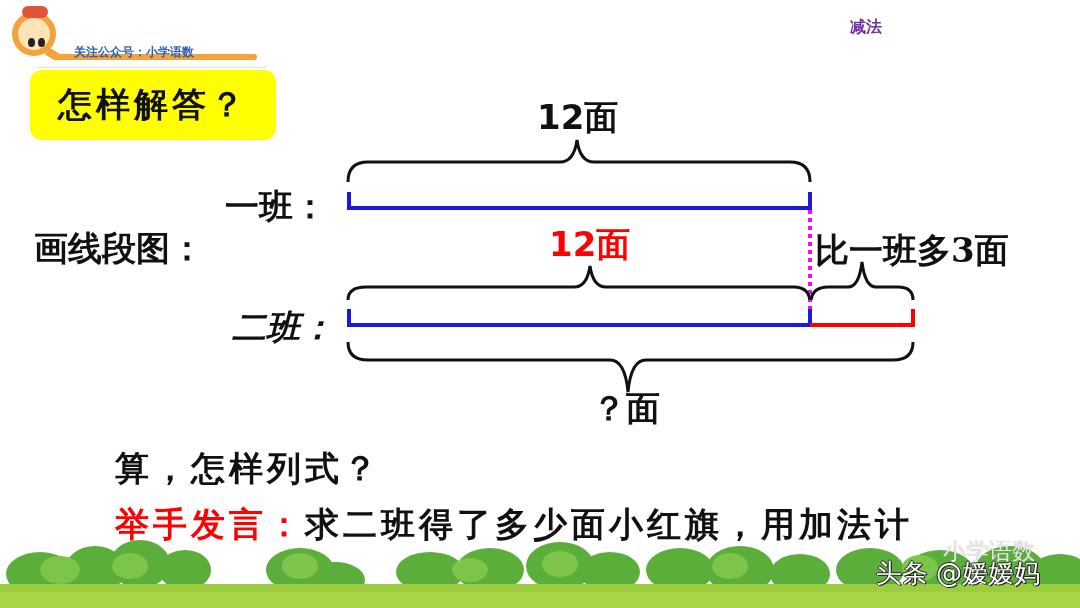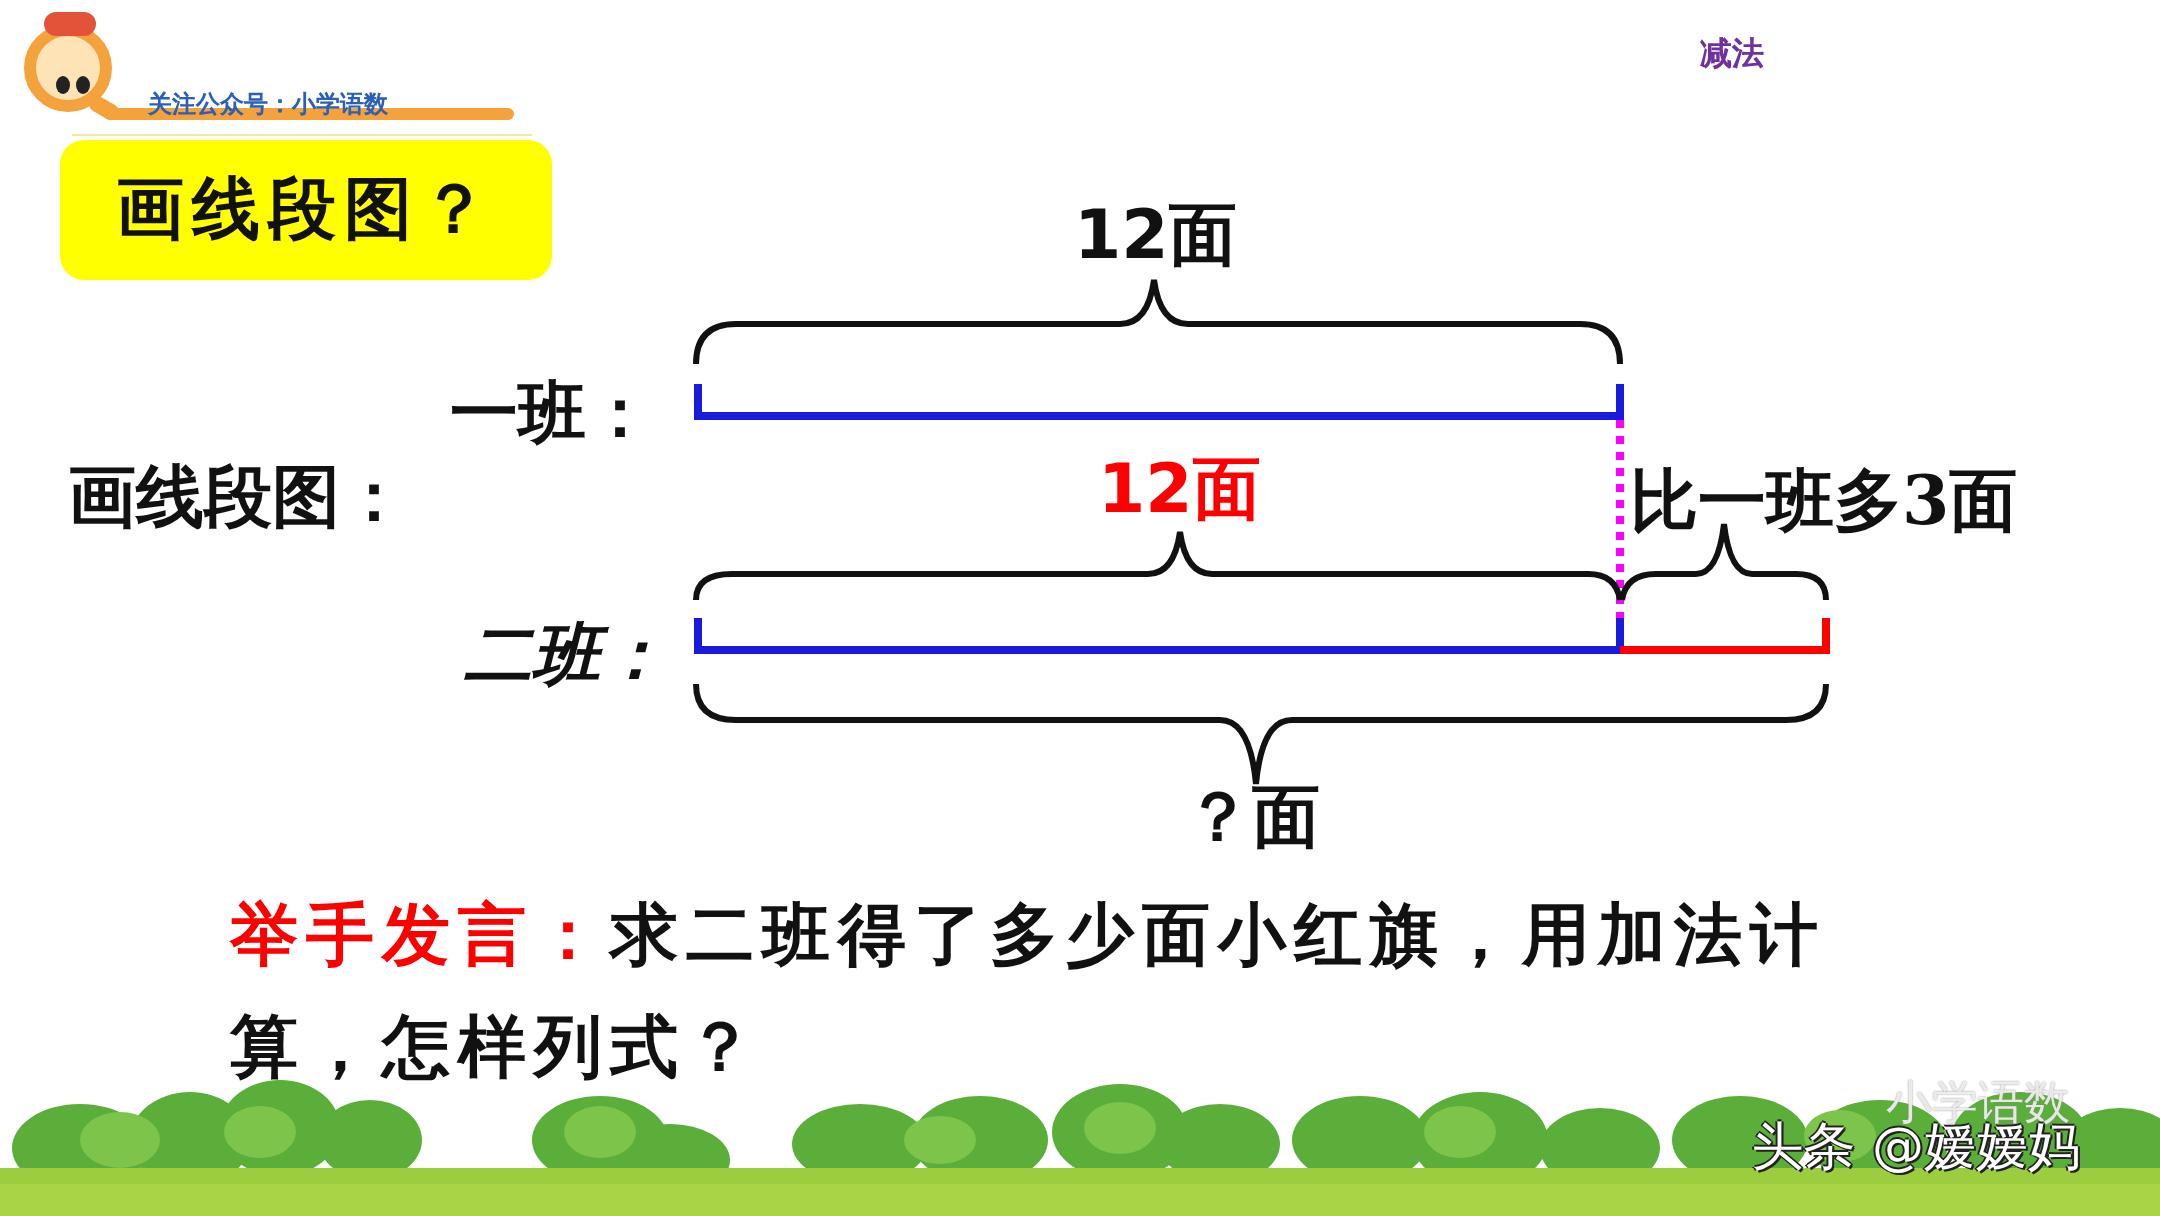--- a/index.html
+++ b/index.html
@@ -93,21 +93,21 @@
     <span class="logo-eye" style="left:20px"></span>
   </div>
   <div class="logo-bow"></div>
   <div class="logo-sub">关注公众号：小学语数</div>
 </div>
 <div class="abs header-line"></div>
 
 <div class="abs topic">减法</div>
 
 <div class="abs question-box">
-  <span>画线段图？</span>
+  <span>怎样解答？</span>
 </div>
 
 <svg class="diagram" width="1080" height="608">
 
   <path d="M348 182 Q348 162 368 162 L560 162 Q574 162 577 140 Q580 162 594 162 L790 162 Q810 162 810 182" fill="none" stroke="#111" stroke-width="3"></path>
 
   <path d="M349 192 L349 208 L810 208 L810 192" fill="none" stroke="#1a1adc" stroke-width="4"></path>
 
   <line x1="810" y1="210" x2="810" y2="318" stroke="#ff00ff" stroke-width="4" stroke-dasharray="4 4"></line>
 
@@ -123,22 +123,22 @@
 
 <div class="abs label num" style="left:537px; top:95px;">12面</div>
 <div class="abs label" style="left:225px; top:184px;">一班：</div>
 <div class="abs label" style="left:22px; top:226px;margin-left:12px;">画线段图：</div>
 <div class="abs label label-red" style="left:549px; top:222px;">12面</div>
 <div class="abs label" style="left:815px; top:228px;">比一班多3面</div>
 <div class="abs label" style="left:232px; top:305px;font-style:italic;">二班：</div>
 <div class="abs label" style="left:592px; top:386px;">？面</div>
 
 <div class="abs prompt">
+  <div>算，怎样列式？</div>
   <div><span class="red">举手发言：</span><span>求二班得了多少面小红旗，用加法计</span></div>
-  <div>算，怎样列式？</div>
 </div>
 
 <svg class="abs grass" width="1080" height="68" viewBox="0 0 1080 68">
   <g fill="#5cae3a">
     <ellipse cx="40" cy="34" rx="34" ry="22"></ellipse>
     <ellipse cx="95" cy="30" rx="30" ry="24"></ellipse>
     <ellipse cx="140" cy="24" rx="30" ry="24"></ellipse>
     <ellipse cx="185" cy="30" rx="26" ry="20"></ellipse>
     <ellipse cx="300" cy="30" rx="34" ry="22"></ellipse>
     <ellipse cx="335" cy="40" rx="30" ry="18"></ellipse>

